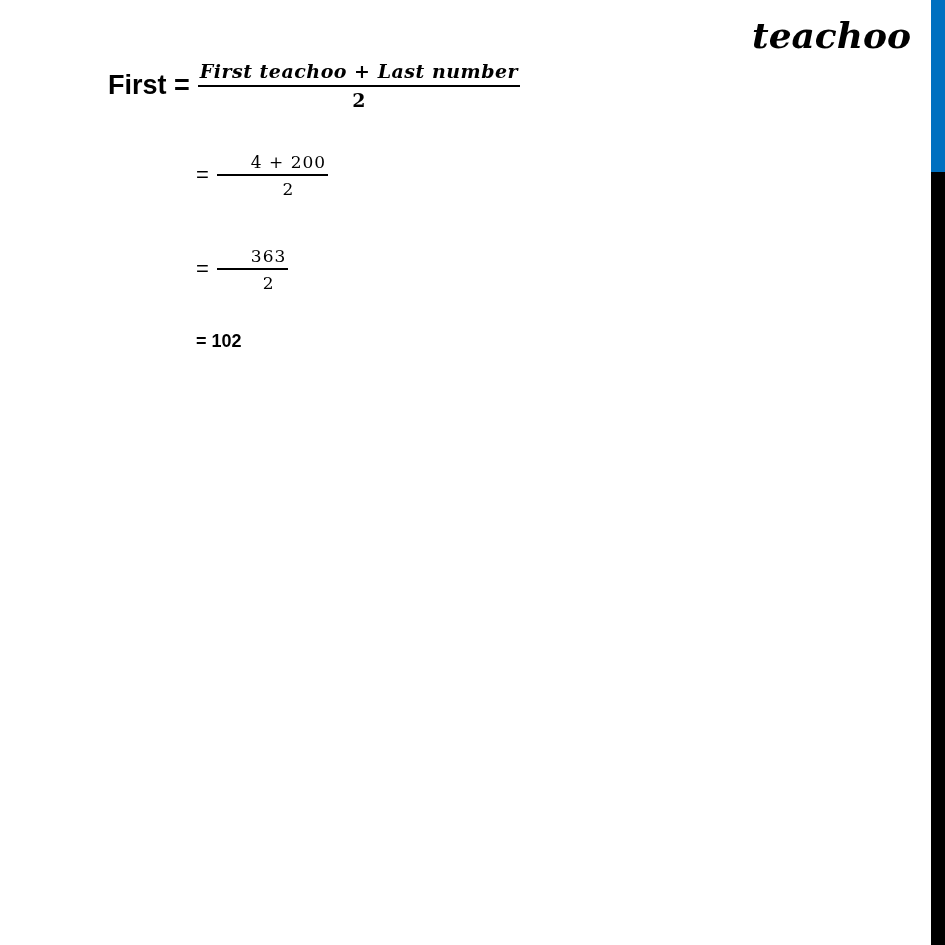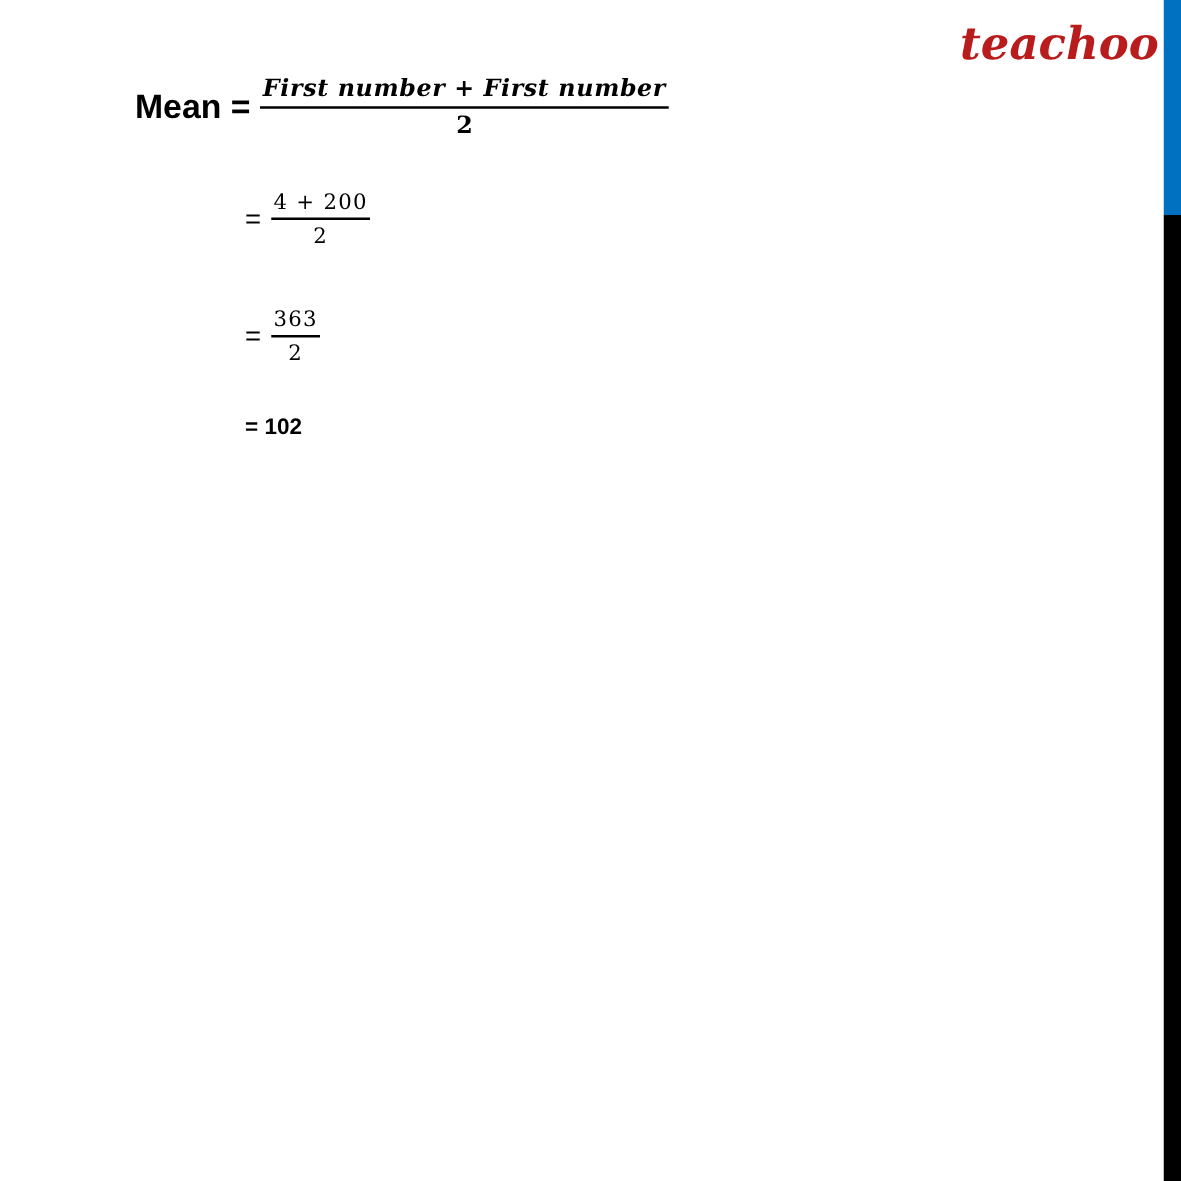--- a/index.html
+++ b/index.html
@@ -10,23 +10,23 @@
     }
     .sidebar-blue {
       position: absolute; left: 931px; top: 0; width: 14px; height: 172px;
       background: #0070c0;
     }
     .sidebar-black {
       position: absolute; left: 931px; top: 172px; width: 14px; height: 773px;
       background: #000000;
     }
     .logo {
-      position: absolute; left: 768px; top: 14px;
+      position: absolute; left: 752px; top: 14px;
       font-family: "DejaVu Serif", serif; font-style: italic; font-weight: bold;
-      font-size: 36px; letter-spacing: 0px; color: #b91c1c;
+      font-size: 36px; letter-spacing: 0px; color: #000000;
     }
     .mean-line {
       position: absolute; left: 108px; top: 60px; display: flex; align-items: center;
     }
     .mean-label {
       font-family: "Liberation Sans", sans-serif; font-weight: bold; font-size: 27px;
       margin-right: 8px;
     }
     .frac { display: inline-flex; flex-direction: column; align-items: center; }
     .frac .num, .frac .den { padding: 0 2px; }
@@ -38,42 +38,42 @@
     .big-frac .den {
       font-family: "DejaVu Serif", serif; font-weight: bold; font-size: 19px; padding-top: 2px;
     }
     .step {
       position: absolute; left: 196px; display: flex; align-items: center;
     }
     .eq {
       font-family: "Liberation Sans", sans-serif; font-size: 22px; margin-right: 8px;
     }
     .small-frac .num, .small-frac .den {
-      font-family: "DejaVu Serif", serif; font-size: 17px; letter-spacing: 1px;
+      font-family: "DejaVu Serif", serif; font-size: 17px; letter-spacing: 1px; margin-left: 32px;
     }
     .small-frac .num { padding-bottom: 2px; }
     .small-frac .den { padding-top: 3px; }
     .small-frac .bar { height: 1.5px; }
     .final {
       position: absolute; left: 196px; top: 331px;
       font-family: "Liberation Sans", sans-serif; font-weight: bold; font-size: 18px;
     }
   </style>
 </head>
 <body>
 
 <div class="sidebar-blue"></div>
 <div class="sidebar-black"></div>
 
 <div class="logo">teachoo</div>
 
 <div class="mean-line">
-  <span class="mean-label">Mean =</span>
+  <span class="mean-label">First =</span>
   <span class="frac big-frac">
-    <span class="num">First number + First number</span>
+    <span class="num">First teachoo + Last number</span>
     <span class="bar"></span>
     <span class="den">2</span>
   </span>
 </div>
 
 <div class="step" style="top:152px;">
   <span class="eq">=</span>
   <span class="frac small-frac">
     <span class="num">4 + 200</span>
     <span class="bar"></span>

